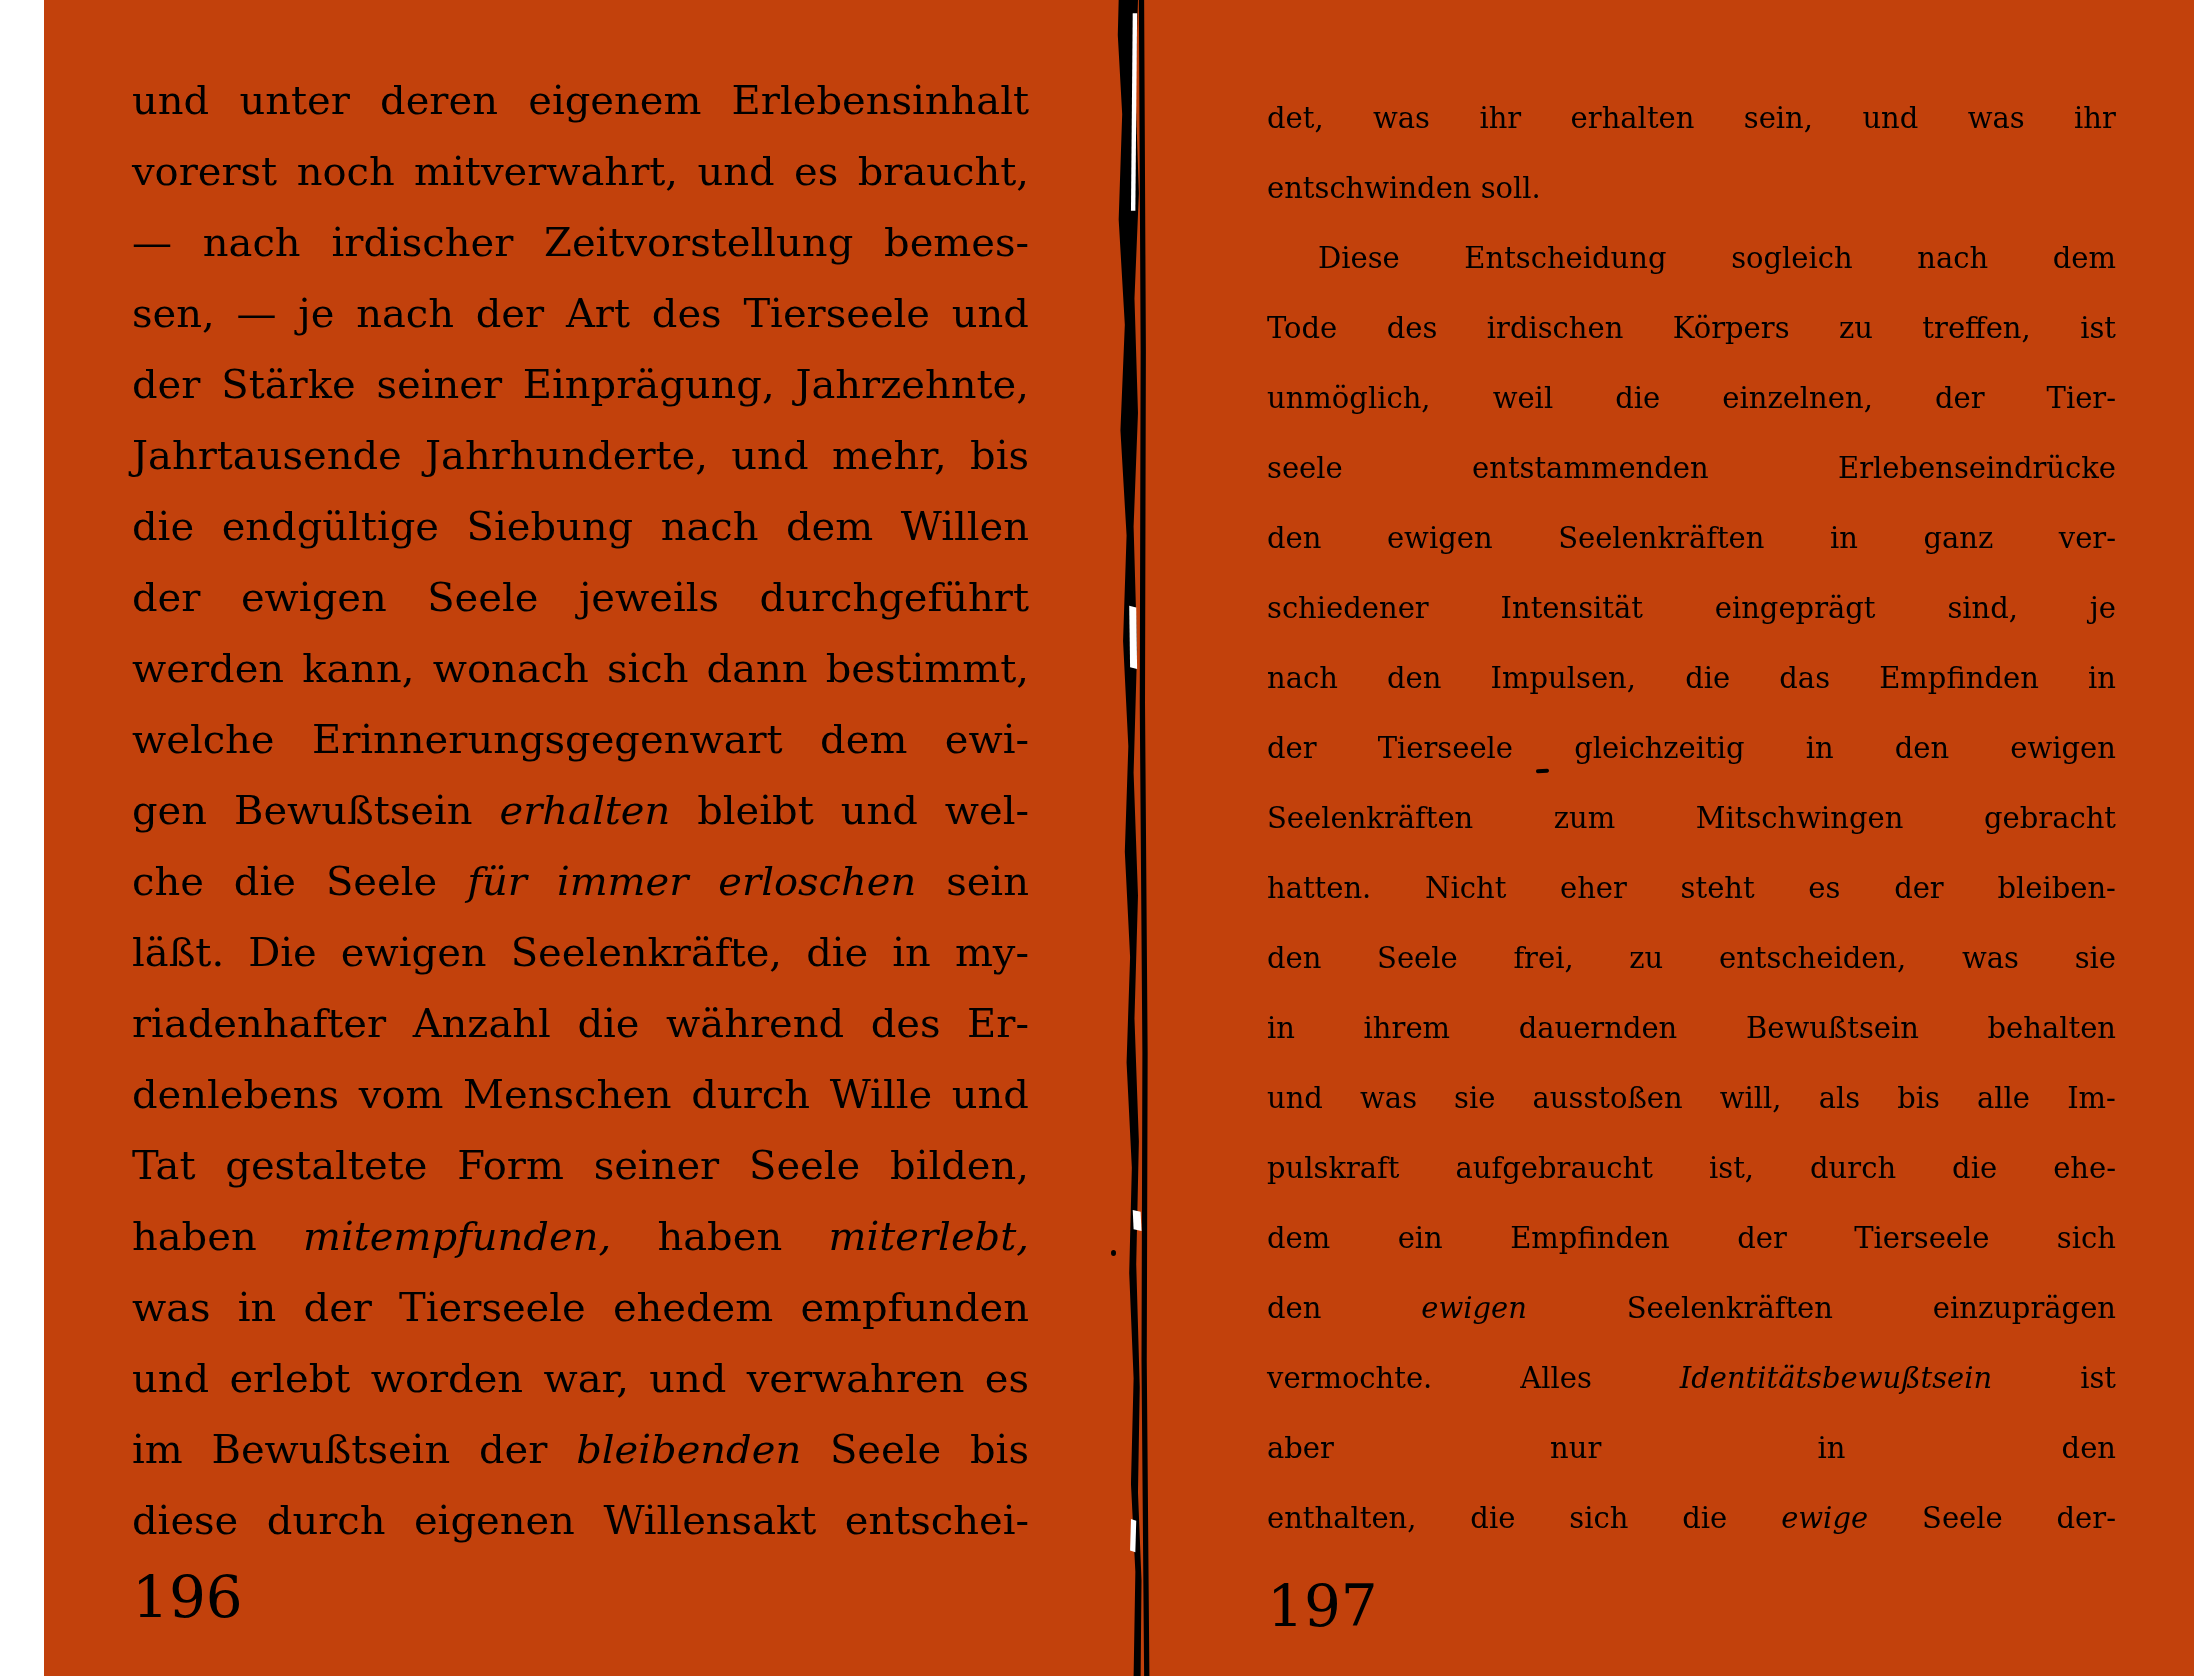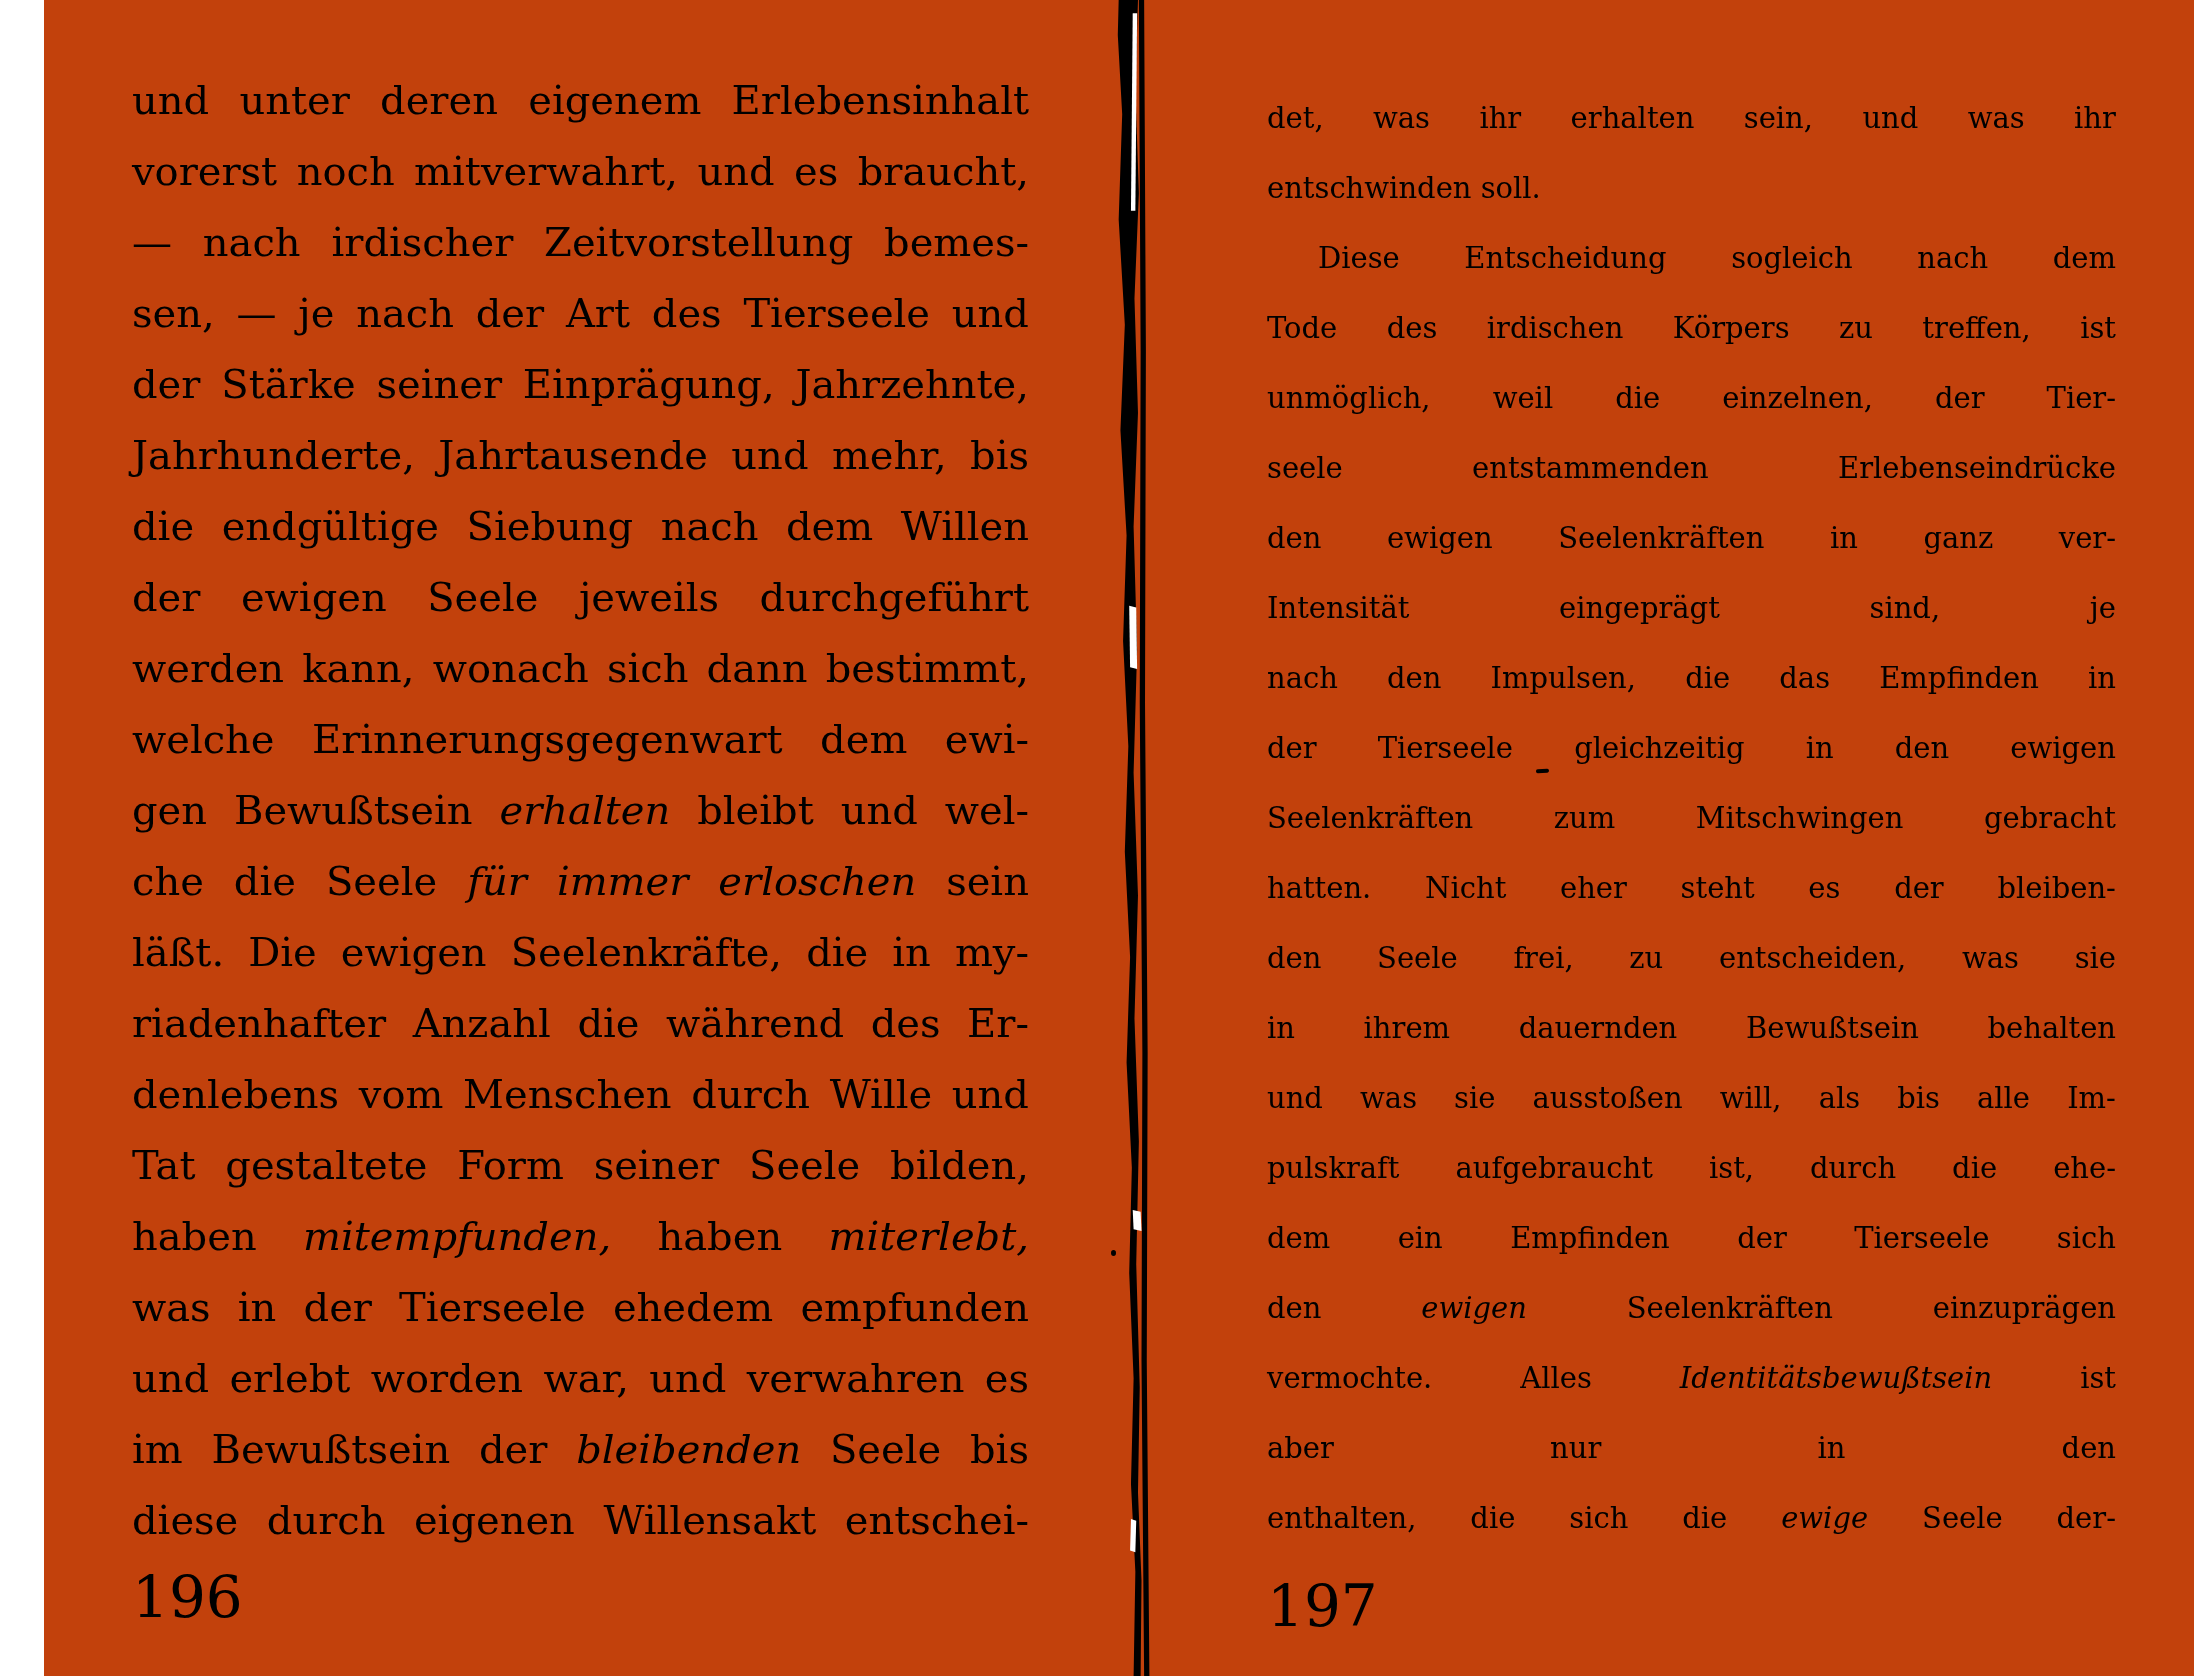--- a/index.html
+++ b/index.html
@@ -135,22 +135,22 @@
           <span>und</span>
         </div>
         <div class="line">
           <span>der</span>
           <span>Stärke</span>
           <span>seiner</span>
           <span>Einprägung,</span>
           <span>Jahrzehnte,</span>
         </div>
         <div class="line">
+          <span>Jahrtausende</span>
           <span>Jahrhunderte,</span>
-          <span>Jahrtausende</span>
           <span>und</span>
           <span>mehr,</span>
           <span>bis</span>
         </div>
         <div class="line">
           <span>die</span>
           <span>endgültige</span>
           <span>Siebung</span>
           <span>nach</span>
           <span>dem</span>
@@ -313,20 +313,21 @@
         </div>
         <div class="line">
           <span>den</span>
           <span>ewigen</span>
           <span>Seelenkräften</span>
           <span>in</span>
           <span>ganz</span>
           <span>ver-</span>
         </div>
         <div class="line">
+          <span>schiedener</span>
           <span>Intensität</span>
           <span>eingeprägt</span>
           <span>sind,</span>
           <span>je</span>
         </div>
         <div class="line">
           <span>nach</span>
           <span>den</span>
           <span>Impulsen,</span>
           <span>die</span>

